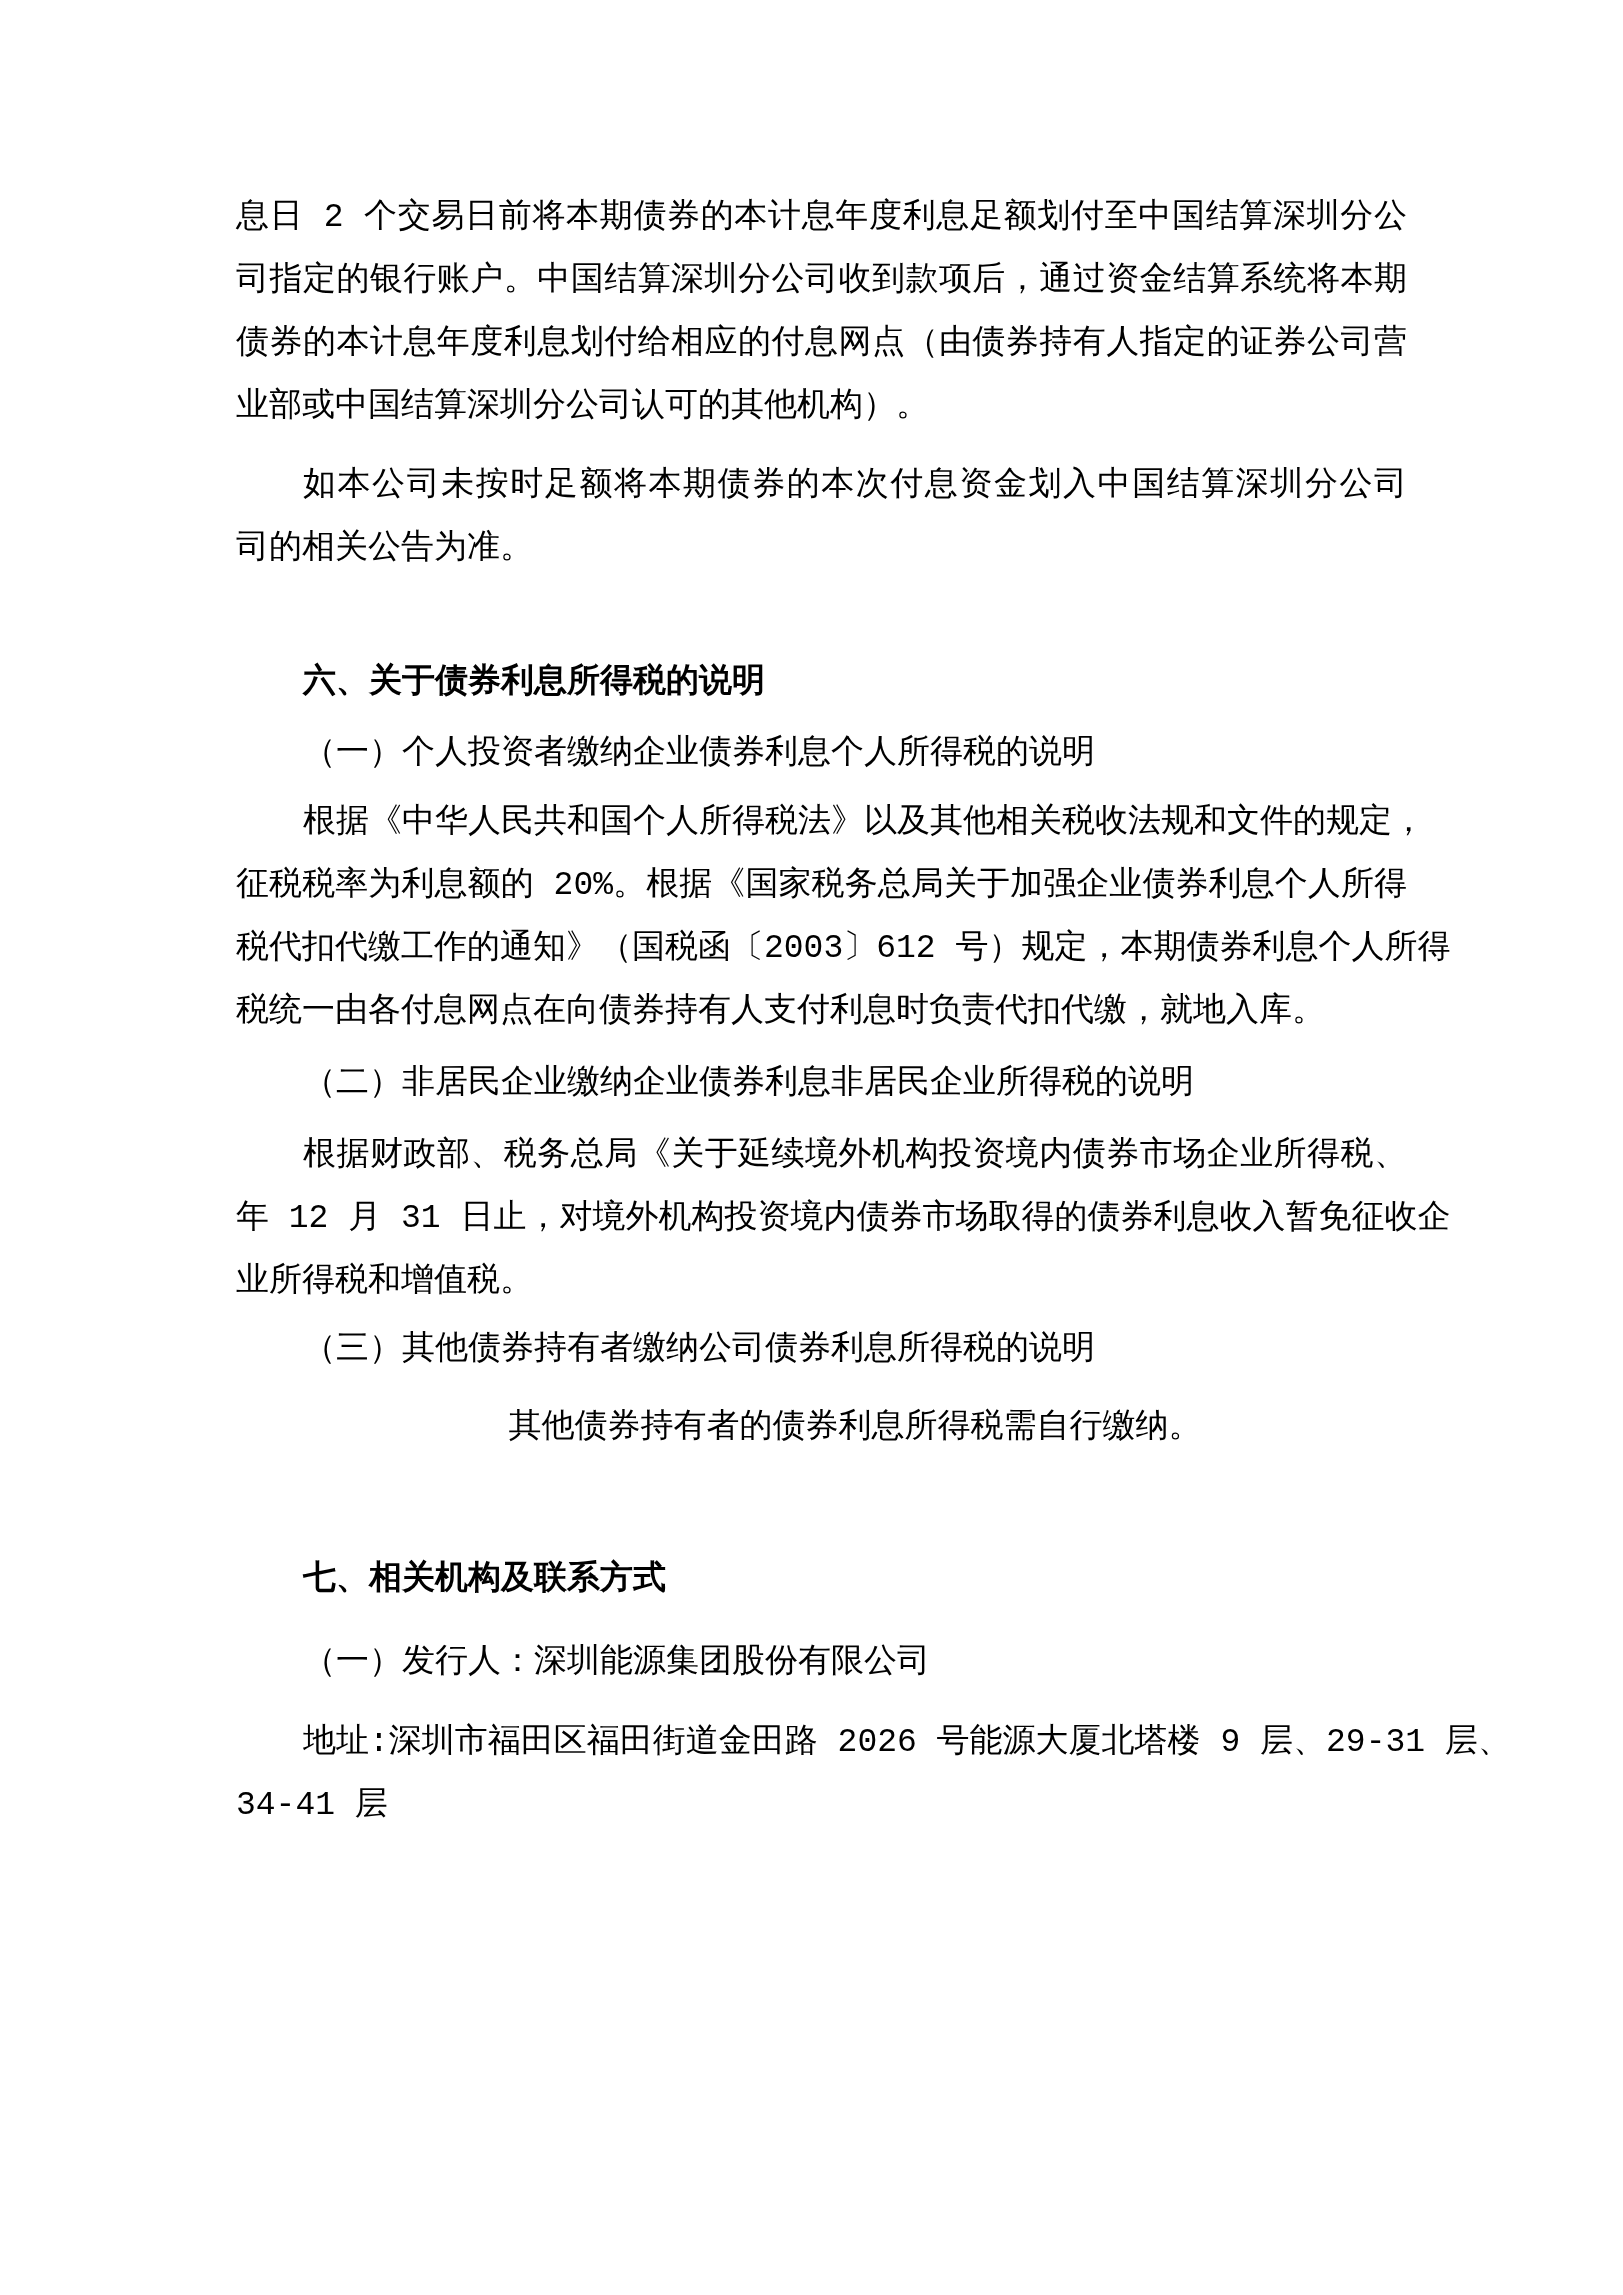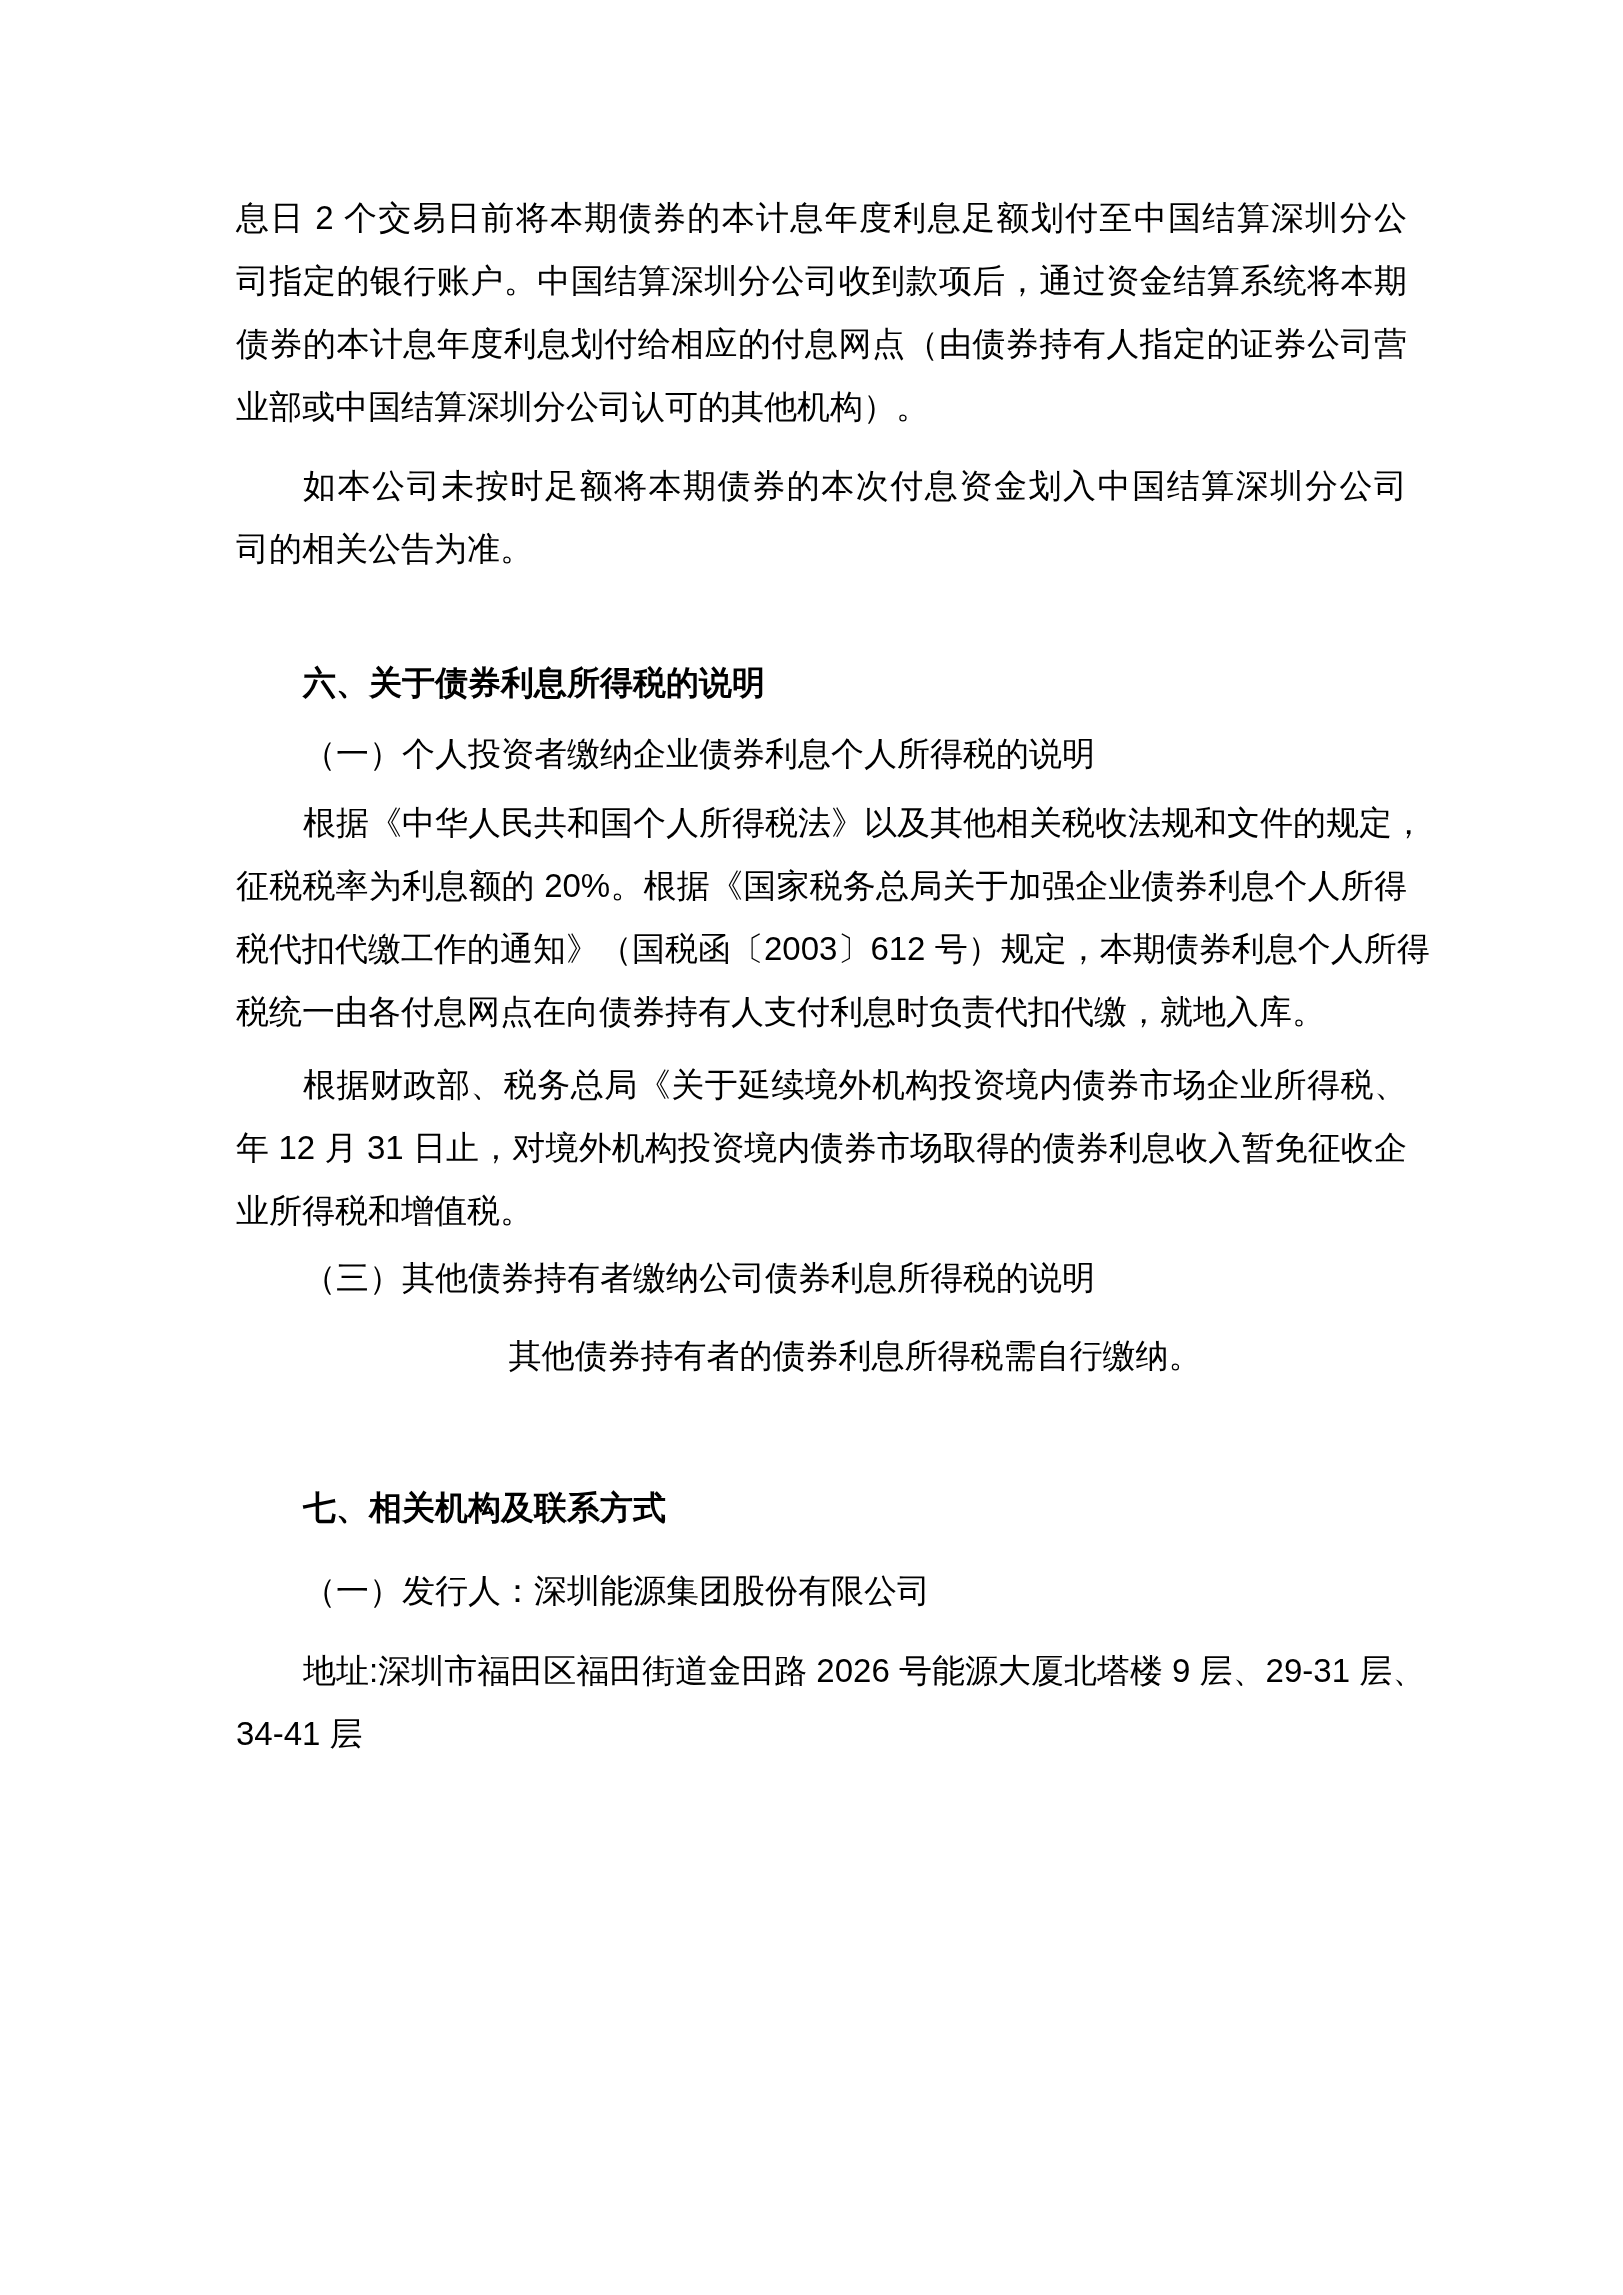--- a/index.html
+++ b/index.html
@@ -7,21 +7,21 @@
     padding: 0;
     background: #ffffff;
   }
   .page {
     position: relative;
     width: 1623px;
     height: 2295px;
     background: #ffffff;
     overflow: hidden;
     color: #000000;
-    font-family: Liberation Sans, sans-serif;
+    font-family: Liberation Mono, monospace;
   }
   .doc {
     position: absolute;
     left: 236px;
     top: 0;
     width: 1171px;
   }
   .line, .sub, .h {
     font-size: 33px;
     line-height: 63px;
@@ -78,20 +78,21 @@
 
     <div class="sub s61">（一）个人投资者缴纳企业债券利息个人所得税的说明</div>
 
     <div class="para p61">
       <div class="line just indent">根据《中华人民共和国个人所得税法》以及其他相关税收法规和文件的规定，</div>
       <div class="line just">征税税率为利息额的 20%。根据《国家税务总局关于加强企业债券利息个人所得</div>
       <div class="line just">税代扣代缴工作的通知》（国税函〔2003〕612 号）规定，本期债券利息个人所得</div>
       <div class="line">税统一由各付息网点在向债券持有人支付利息时负责代扣代缴，就地入库。</div>
     </div>
 
+    <div class="sub s62">（二）非居民企业缴纳企业债券利息非居民企业所得税的说明</div>
 
     <div class="para p62">
       <div class="line just indent">根据财政部、税务总局《关于延续境外机构投资境内债券市场企业所得税、</div>
       <div class="line just">年 12 月 31 日止，对境外机构投资境内债券市场取得的债券利息收入暂免征收企</div>
       <div class="line">业所得税和增值税。</div>
     </div>
 
     <div class="sub s63">（三）其他债券持有者缴纳公司债券利息所得税的说明</div>
 
     <div class="para p63">

